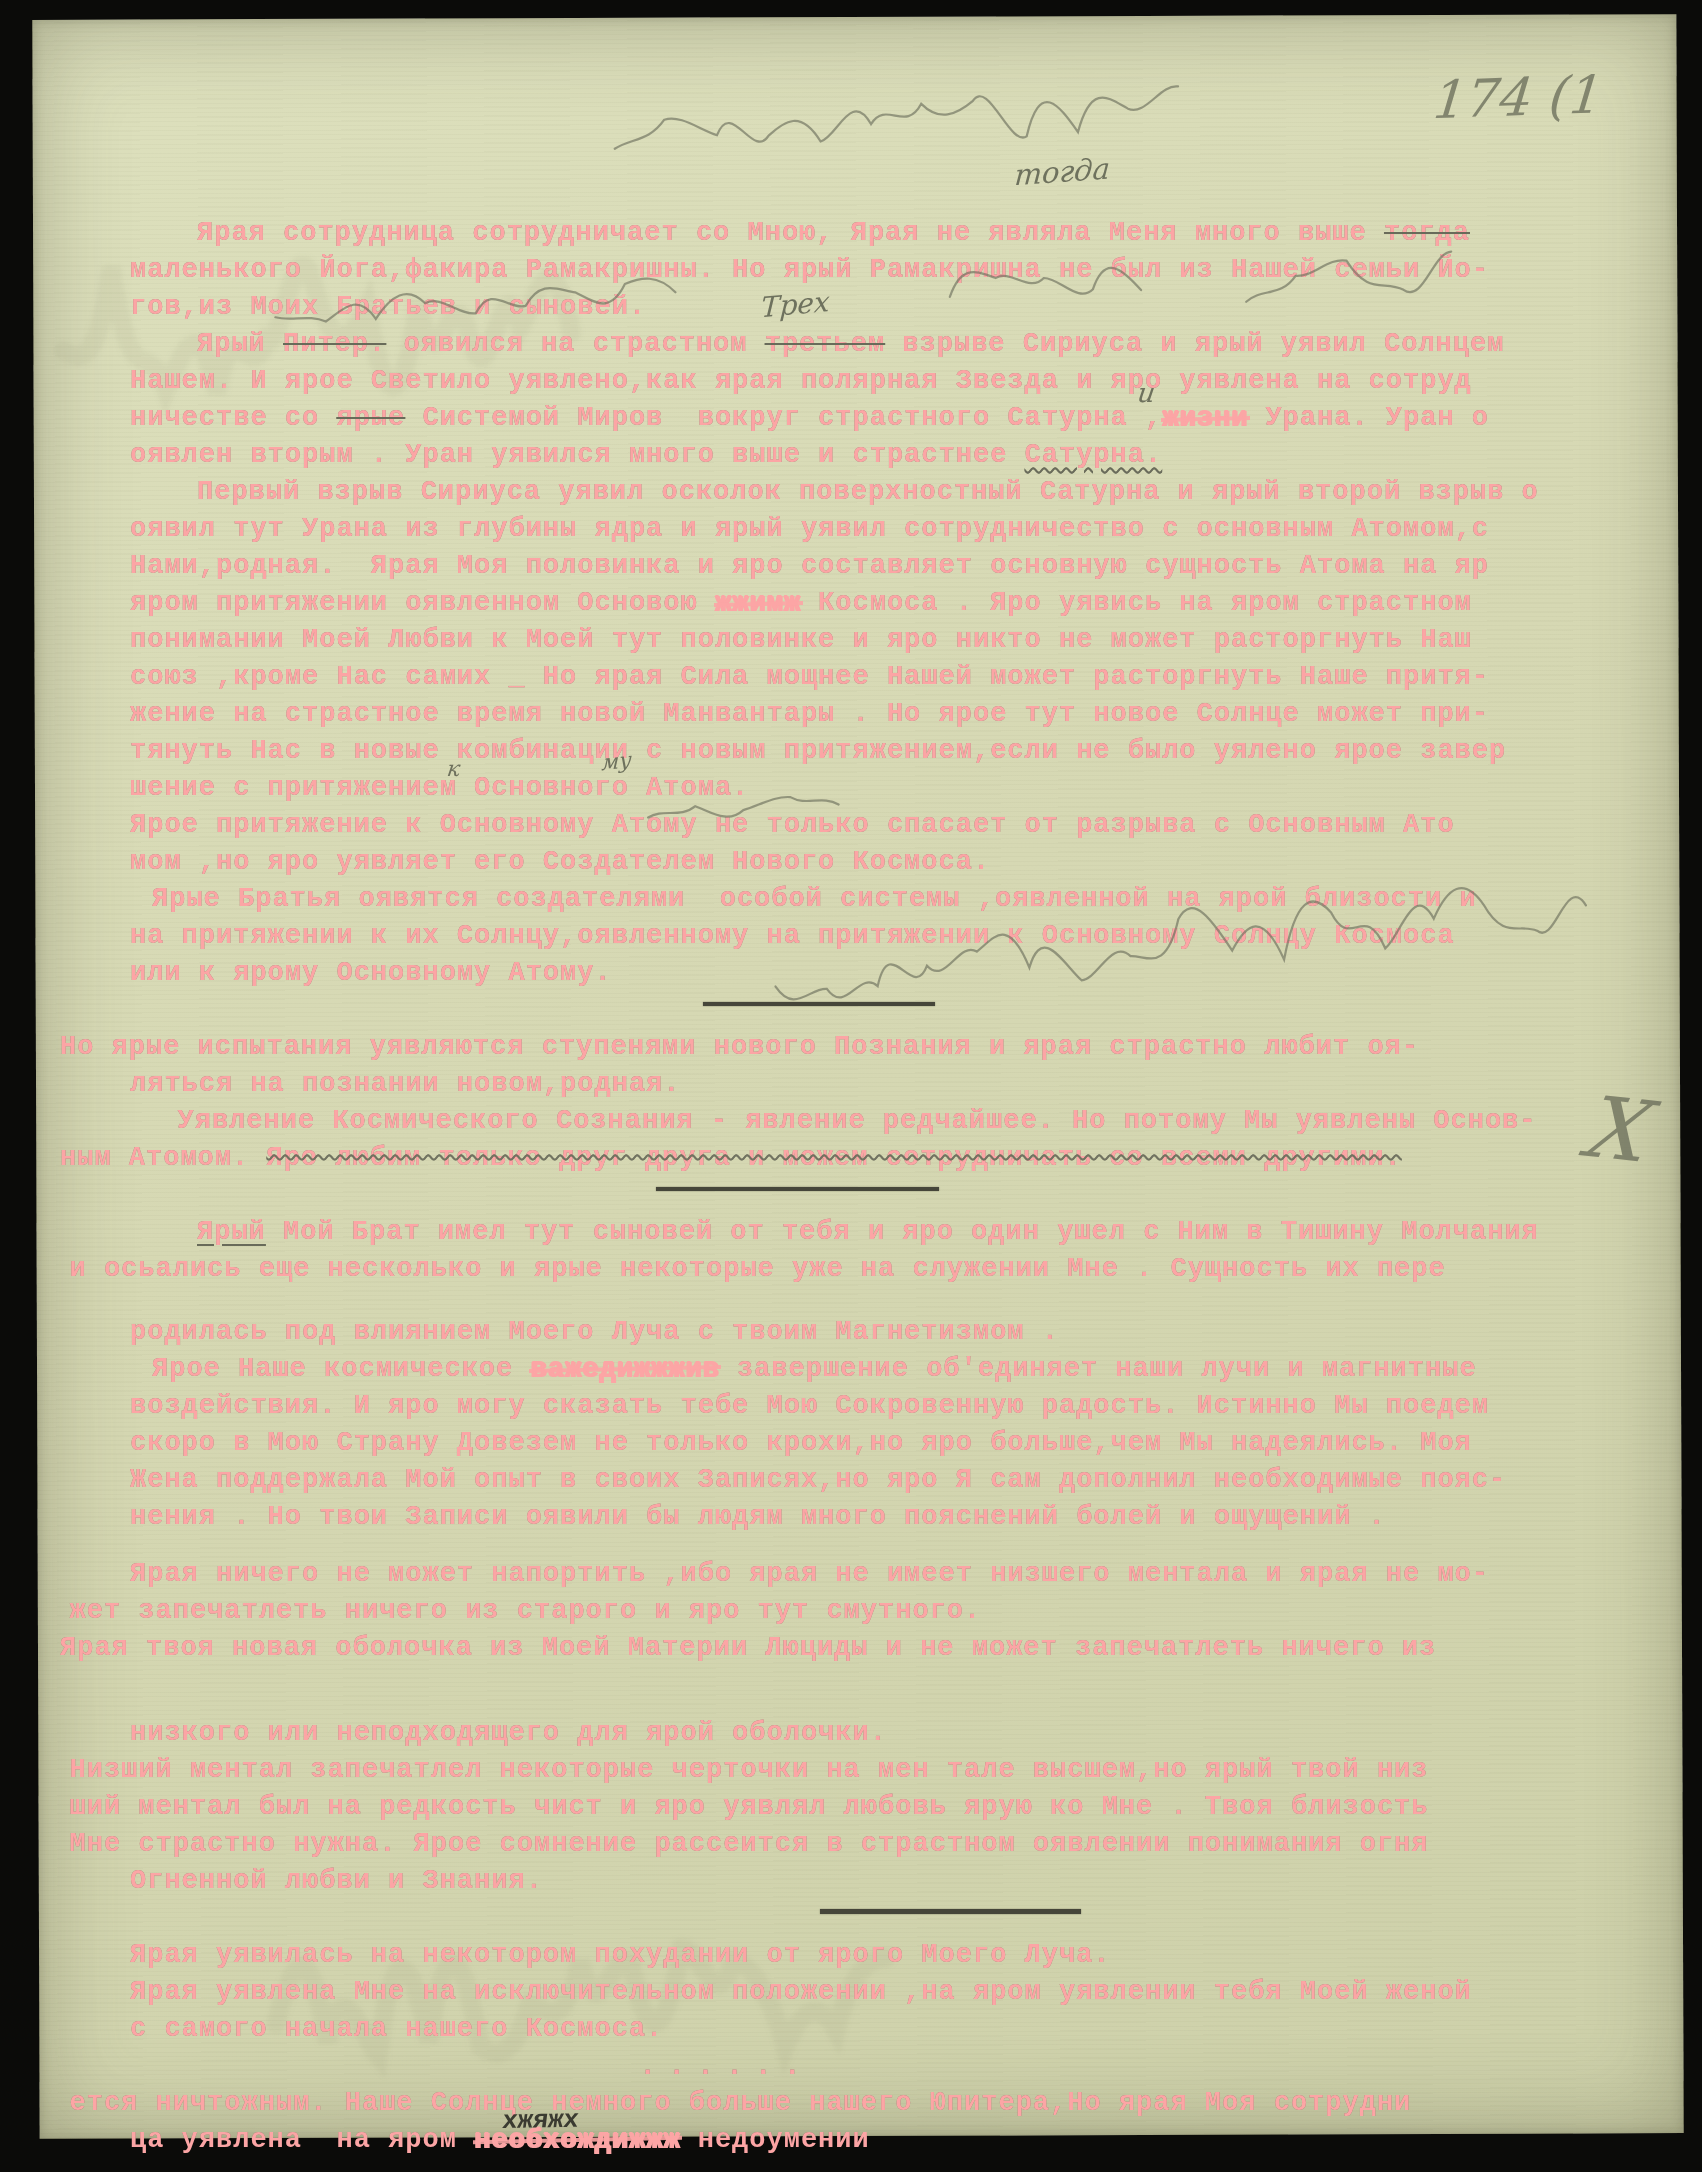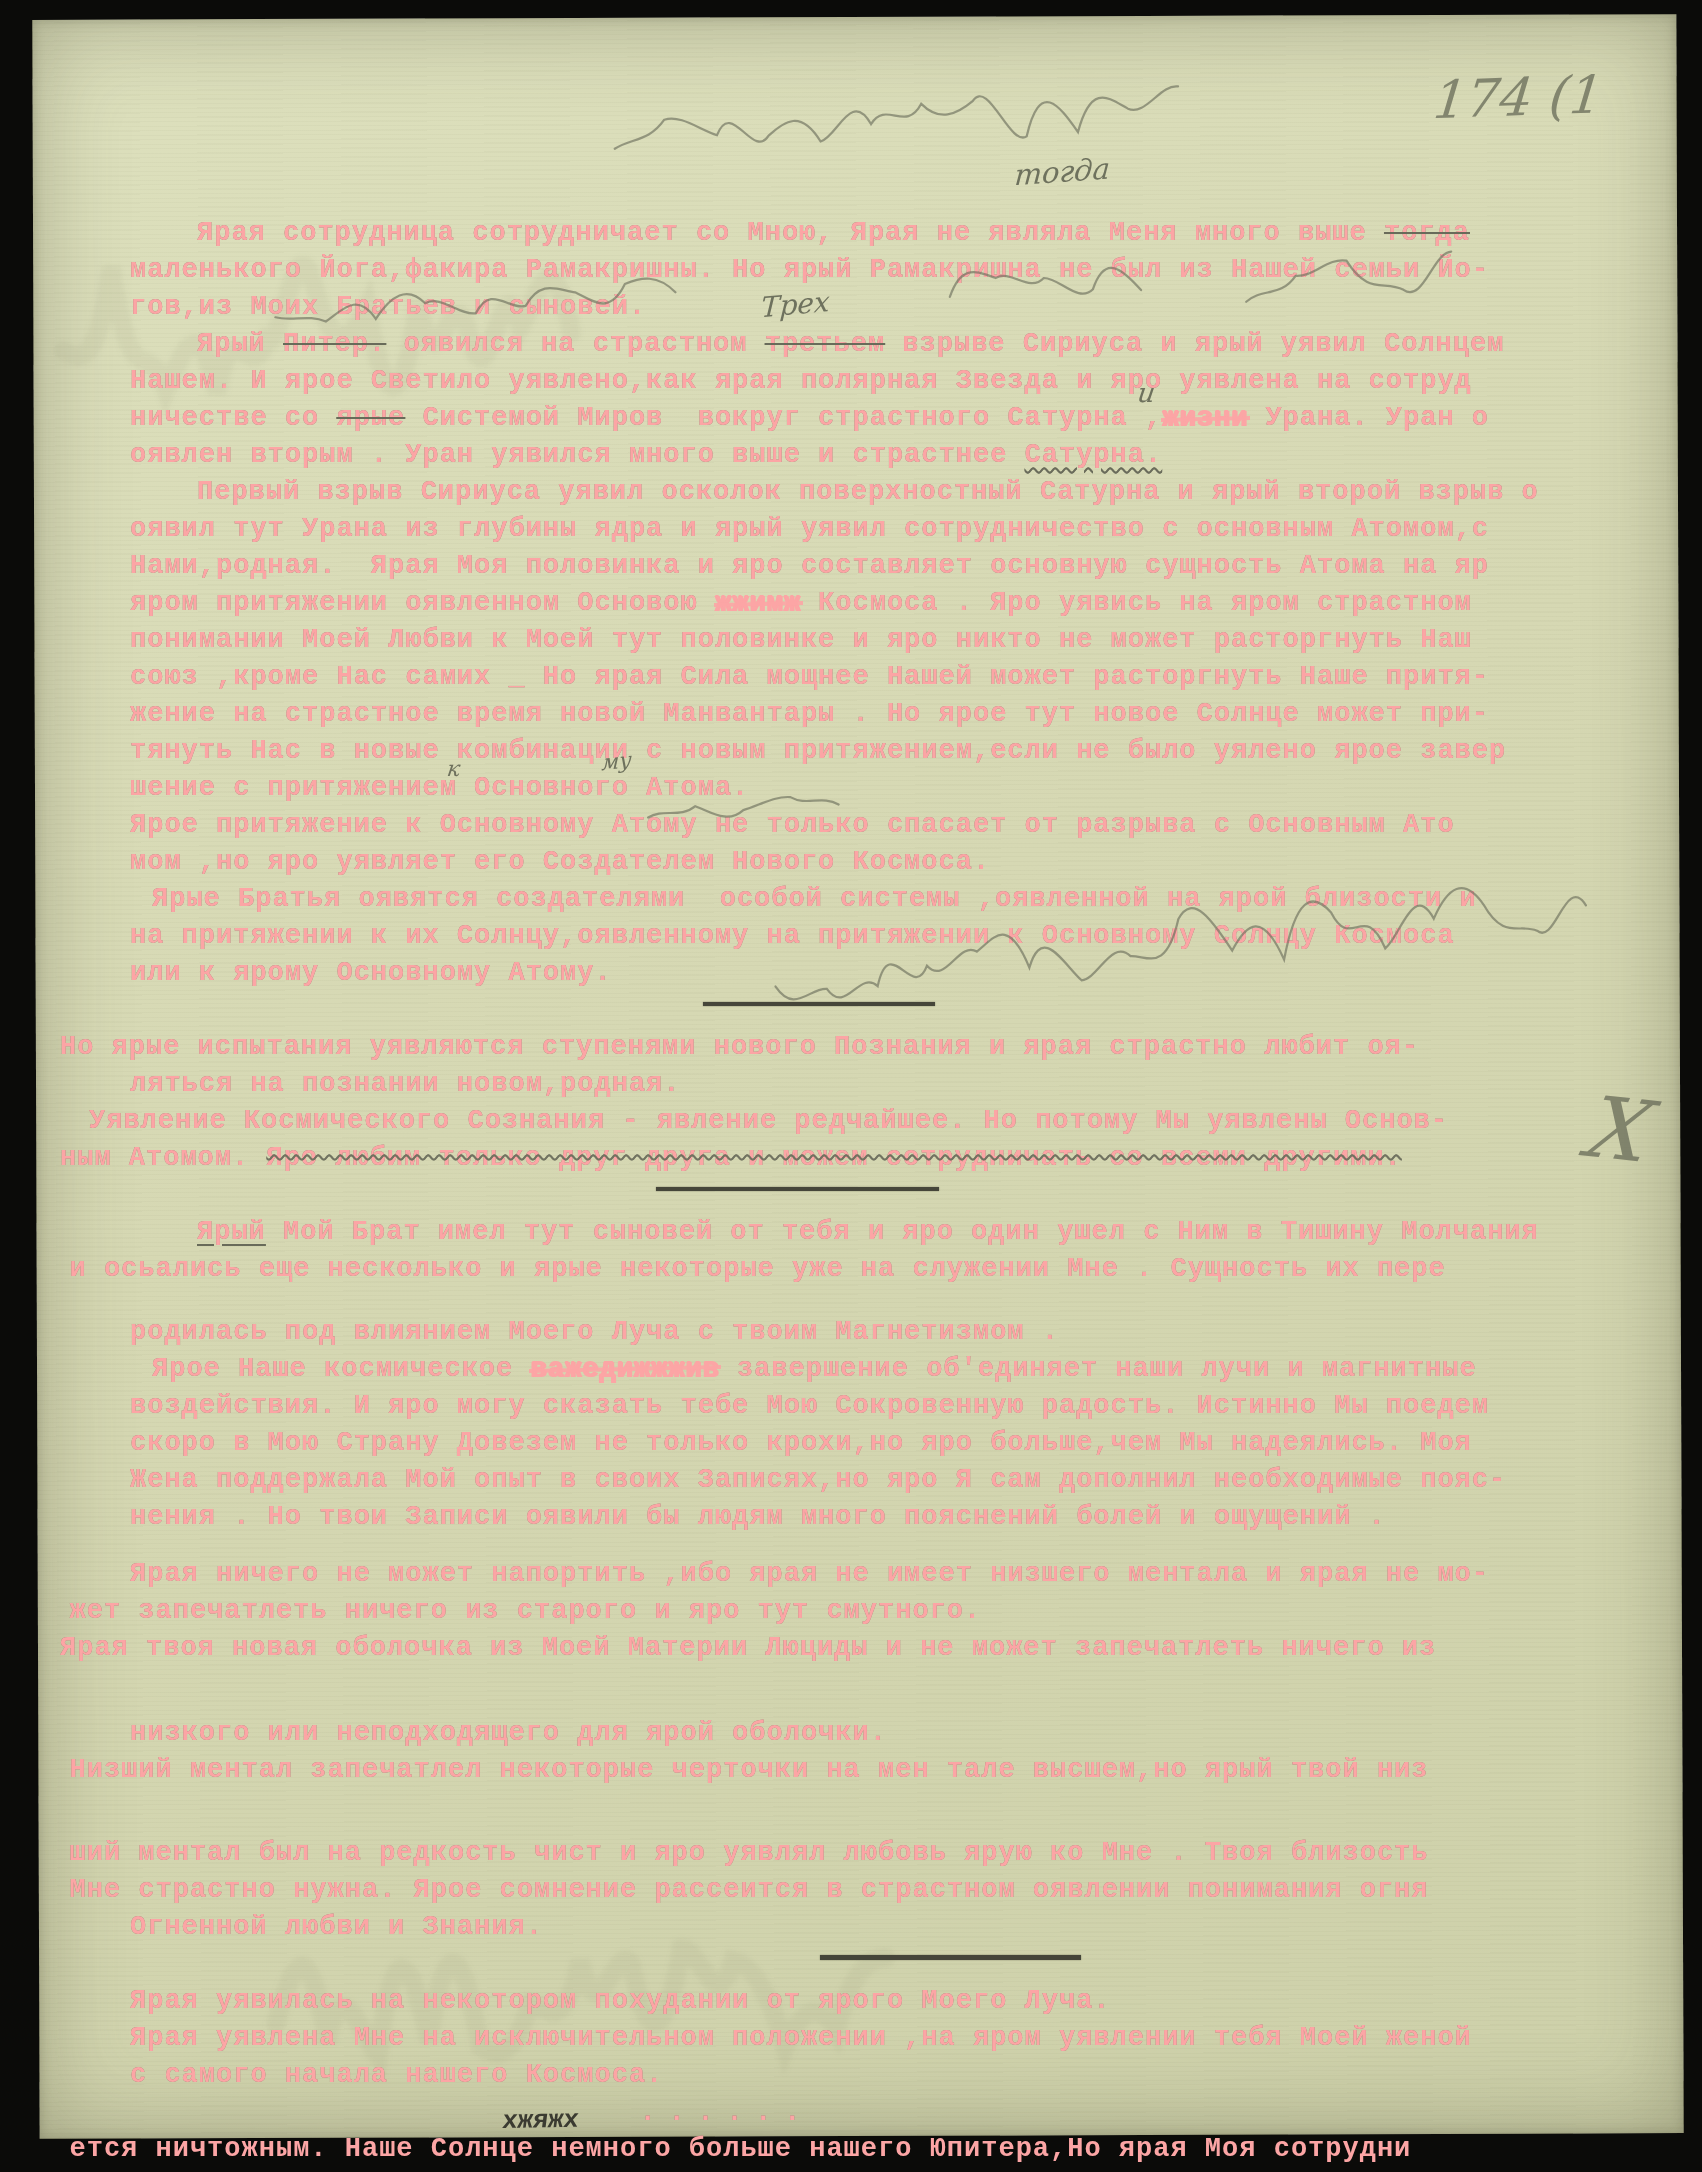--- a/index.html
+++ b/index.html
@@ -66,37 +66,37 @@
       <div class="line" style="padding-left: 70px;"><span class="seg">тянуть Нас в новые комбинации с новым притяжением,если не было уялено ярое завер</span></div>
       <div class="line" style="padding-left: 70px;"><span class="seg">шение с притяжением Основного Атома.</span></div>
       <div class="line" style="padding-left: 70px;"><span class="seg">Ярое притяжение к Основному Атому не только спасает от разрыва с Основным Ато</span></div>
       <div class="line" style="padding-left: 70px;"><span class="seg">мом ,но яро уявляет его Создателем Нового Космоса.</span></div>
       <div class="line" style="padding-left: 92px;"><span class="seg">Ярые Братья оявятся создателями  особой системы ,оявленной на ярой близости и</span></div>
       <div class="line" style="padding-left: 70px;"><span class="seg">на притяжении к их Солнцу,оявленному на притяжении к Основному Солнцу Космоса</span></div>
       <div class="line" style="padding-left: 70px;"><span class="seg">или к ярому Основному Атому.</span></div>
       <div class="divider" style="width: 232px; margin-left: 643px;"></div>
       <div class="line" style="padding-left: 0px;"><span class="seg">Но ярые испытания уявляются ступенями нового Познания и ярая страстно любит оя-</span></div>
       <div class="line" style="padding-left: 70px;"><span class="seg">ляться на познании новом,родная.</span></div>
-      <div class="line" style="padding-left: 29px;"><span class="seg">Уявление Космического Сознания - явление редчайшее. Но потому Мы уявлены Основ-</span></div>
+      <div class="line" style="padding-left: 29px; text-align: center;"><span class="seg">Уявление Космического Сознания - явление редчайшее. Но потому Мы уявлены Основ-</span></div>
       <div class="line" style="padding-left: 0px;"><span class="seg">ным Атомом. </span><span class="seg pw">Яро любим только друг друга и можем сотрудничать со всеми другими.</span></div>
       <div class="divider" style="width: 283px; margin-left: 596px;"></div>
       <div class="line" style="padding-left: 137px;"><span class="seg pu">Ярый</span><span class="seg"> Мой Брат имел тут сыновей от тебя и яро один ушел с Ним в Тишину Молчания</span></div>
       <div class="line" style="padding-left: 9.5px;"><span class="seg">и осьались еще несколько и ярые некоторые уже на служении Мне . Сущность их пере</span></div>
       <div class="line" style="padding-left: 70px; margin-top: 25.5px;"><span class="seg">родилась под влиянием Моего Луча с твоим Магнетизмом .</span></div>
       <div class="line" style="padding-left: 92px;"><span class="seg">Ярое Наше космическое </span><span class="seg garb">важедижжжив</span><span class="seg"> завершение об'единяет наши лучи и магнитные</span></div>
       <div class="line" style="padding-left: 70px;"><span class="seg">воздействия. И яро могу сказать тебе Мою Сокровенную радость. Истинно Мы поедем</span></div>
       <div class="line" style="padding-left: 70px;"><span class="seg">скоро в Мою Страну Довезем не только крохи,но яро больше,чем Мы надеялись. Моя</span></div>
       <div class="line" style="padding-left: 70px;"><span class="seg">Жена поддержала Мой опыт в своих Записях,но яро Я сам дополнил необходимые пояс-</span></div>
       <div class="line" style="padding-left: 70px;"><span class="seg">нения . Но твои Записи оявили бы людям много пояснений болей и ощущений .</span></div>
       <div class="line" style="padding-left: 70px; margin-top: 20px;"><span class="seg">Ярая ничего не может напортить ,ибо ярая не имеет низшего ментала и ярая не мо-</span></div>
       <div class="line" style="padding-left: 9.5px;"><span class="seg">жет запечатлеть ничего из старого и яро тут смутного.</span></div>
       <div class="line" style="padding-left: 0px;"><span class="seg">Ярая твоя новая оболочка из Моей Материи Люциды и не может запечатлеть ничего из</span></div>
       <div class="line" style="padding-left: 70px; margin-top: 48px;"><span class="seg">низкого или неподходящего для ярой оболочки.</span></div>
       <div class="line" style="padding-left: 9.5px;"><span class="seg">Низший ментал запечатлел некоторые черточки на мен тале высшем,но ярый твой низ</span></div>
-      <div class="line" style="padding-left: 9.5px; margin-top: 46px;"><span class="seg">ший ментал был на редкость чист и яро уявлял любовь ярую ко Мне . Твоя близость</span></div>
+      <div class="line" style="padding-left: 9.5px;"><span class="seg">ший ментал был на редкость чист и яро уявлял любовь ярую ко Мне . Твоя близость</span></div>
       <div class="line" style="padding-left: 9.5px;"><span class="seg">Мне страстно нужна. Ярое сомнение рассеится в страстном оявлении понимания огня</span></div>
       <div class="line" style="padding-left: 70px;"><span class="seg">Огненной любви и Знания.</span></div>
       <div class="divider" style="width: 261px; margin-left: 760px;"></div>
       <div class="line" style="padding-left: 70px;"><span class="seg">Ярая уявилась на некотором похудании от ярого Моего Луча.</span></div>
       <div class="line" style="padding-left: 70px;"><span class="seg">Ярая уявлена Мне на исключительном положении ,на яром уявлении тебя Моей женой</span></div>
       <div class="line" style="padding-left: 70px;"><span class="seg">с самого начала нашего Космоса.</span></div>
       <div class="line dots" style="padding-left: 579px;">......</div>
       <div class="line" style="padding-left: 9.5px;"><span class="seg">ется ничтожным. Наше Солнце немного больше нашего Юпитера,Но ярая Моя сотрудни</span></div>
       <div class="line" style="padding-left: 70px;"><span class="seg">ца уявлена  на яром </span><span class="seg garb">необхождижжж</span><span class="seg"> недоумении</span></div>
     </div>

